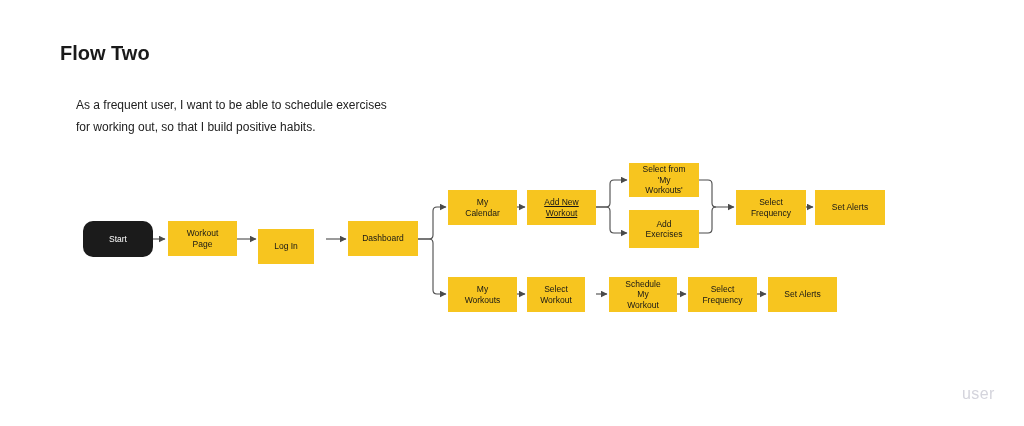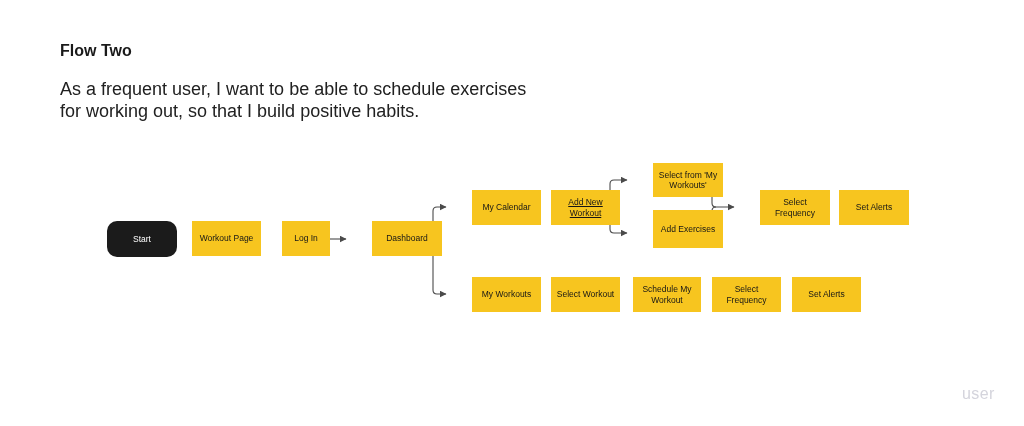--- a/index.html
+++ b/index.html
@@ -9,30 +9,30 @@
     height: 426px;
     background: #ffffff;
     overflow: hidden;
     font-family: "Liberation Sans", sans-serif;
   }
   .title {
     position: absolute;
     left: 60px;
     top: 42px;
     margin: 0;
-    font-size: 16px;
+    font-size: 20px;
     font-weight: 700;
     color: #1a1a1a;
   }
   .story {
     position: absolute;
     left: 60px;
     top: 78px;
-    margin: 0;
-    font-size: 18px;
+    margin: 16px;
+    font-size: 12px;
     line-height: 22px;
     color: #212121;
   }
   .connectors {
     position: absolute;
     left: 0;
     top: 0;
   }
   .connector {
     fill: none;
@@ -44,22 +44,21 @@
     background: #F7C51F;
     color: #161616;
     display: flex;
     align-items: center;
     justify-content: center;
     text-align: center;
     font-size: 8.5px;
     line-height: 10.5px;
     white-space: pre-line;
     box-sizing: border-box;
-    padding: 0 2px;
-    margin-left: 24px;
+    padding: 0 13px;
   }
   .node.terminal {
     background: #1B1B1B;
     color: #ffffff;
     border-radius: 10px;
   }
   .watermark {
     position: absolute;
     left: 962px;
     top: 385px;
@@ -95,34 +94,34 @@
     <path class="connector" d="M699 233 H708 Q712 233 712 229 V211 Q712 207 716 207"></path>
     <path class="connector" d="M806 207 H813" marker-end="url(#arrow)"></path>
     <path class="connector" d="M517 294 H525" marker-end="url(#arrow)"></path>
     <path class="connector" d="M596 294 H607" marker-end="url(#arrow)"></path>
     <path class="connector" d="M677 294 H686" marker-end="url(#arrow)"></path>
     <path class="connector" d="M757 294 H766" marker-end="url(#arrow)"></path>
   </svg>
 
   <div class="node terminal" style="left:83px; top:221px; width:70px; height:36px;">Start</div>
   <div class="node" style="left:168px; top:221px; width:69px; height:35px;">Workout Page</div>
-  <div class="node" style="left:258px; top:221px; width:48px; height:35px;">Log In</div>
+  <div class="node" style="left:258px; top:229px; width:56px; height:35px;">Log In</div>
   <div class="node" style="left:348px; top:221px; width:70px; height:35px;">Dashboard</div>
 
   <div class="node" style="left:448px; top:190px; width:69px; height:35px;">My Calendar</div>
   <div class="node" style="left:527px; top:190px; width:69px; height:35px;text-decoration:underline;">Add New
 Workout</div>
   <div class="node" style="left:629px; top:163px; width:70px; height:34px;">Select from 'My
 Workouts'</div>
   <div class="node" style="left:629px; top:210px; width:70px; height:38px;">Add Exercises</div>
   <div class="node" style="left:736px; top:190px; width:70px; height:35px;">Select Frequency</div>
   <div class="node" style="left:815px; top:190px; width:70px; height:35px;">Set Alerts</div>
 
   <div class="node" style="left:448px; top:277px; width:69px; height:35px;">My Workouts</div>
-  <div class="node" style="left:527px; top:277px; width:69px; height:35px;">Select Workout</div>
+  <div class="node" style="left:527px; top:277px; width:58px; height:35px;">Select Workout</div>
   <div class="node" style="left:609px; top:277px; width:68px; height:35px;">Schedule My
 Workout</div>
   <div class="node" style="left:688px; top:277px; width:69px; height:35px;">Select Frequency</div>
   <div class="node" style="left:768px; top:277px; width:69px; height:35px;">Set Alerts</div>
 
   <div class="watermark">user</div>
 
 </div>
 
 </body></html>

